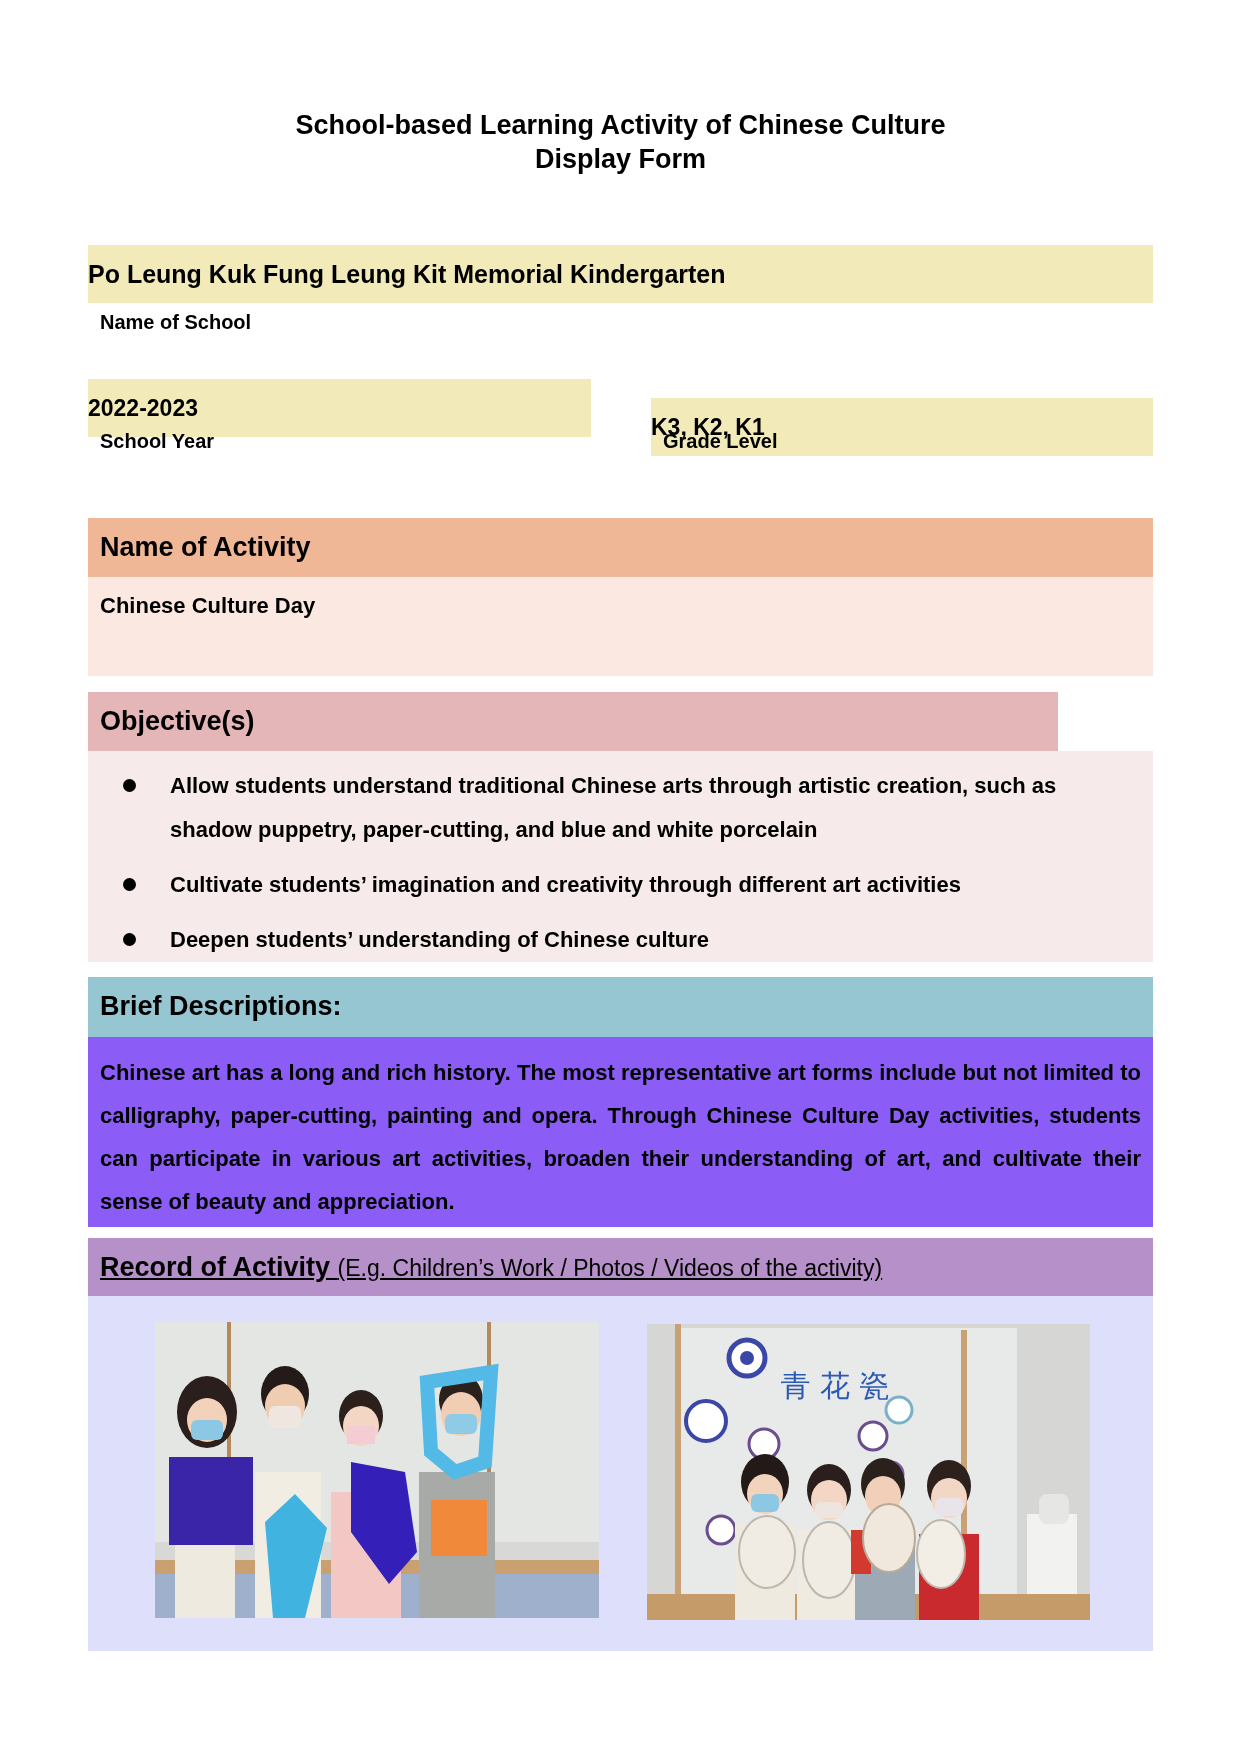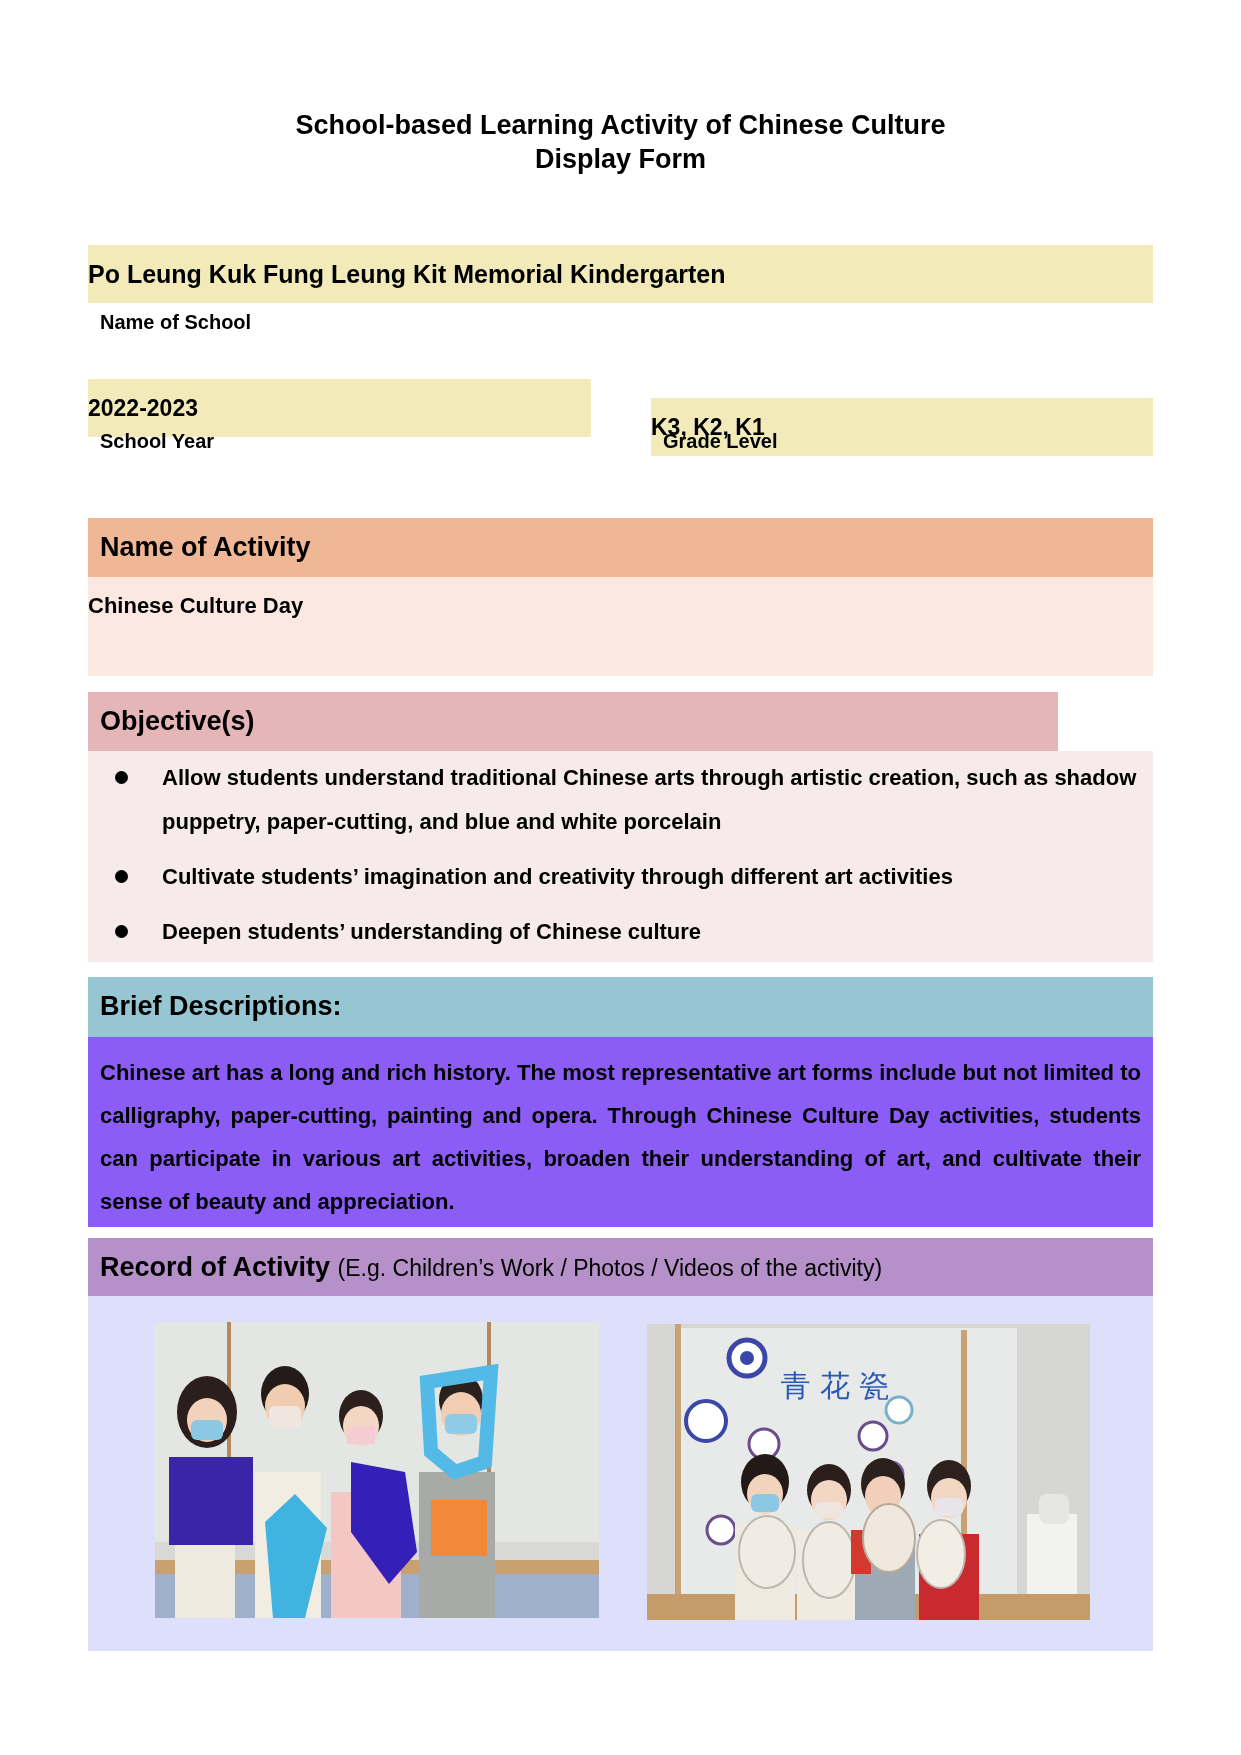--- a/index.html
+++ b/index.html
@@ -12,21 +12,21 @@
   .yellow { background: #f2ebb9; }
   .field-val { font-weight: bold; font-size: 25px; line-height: 58px; padding-left: 0; box-sizing: border-box; white-space: nowrap; }
   .field-val.small { font-size: 23px; margin-top: 16px; }
   .field-label { font-weight: bold; font-size: 20px; }
 
   .sec-head { color: #000000; font-weight: bold; font-size: 27px; line-height: 58px; padding-left: 12px; box-sizing: border-box; white-space: nowrap; }
   .sec-head .sub { font-weight: normal; font-size: 23px; }
 
   .body-text { font-weight: bold; font-size: 22px; }
 
-  .obj-list { list-style: none; margin: 0; padding: 0; }
+  .obj-list { list-style: none; margin: 8px; padding: 0; }
   .obj-item { position: relative; padding-left: 62px; line-height: 44px; margin-bottom: 11px; }
   .obj-item .bullet { position: absolute; left: 15px; top: 15px; width: 13px; height: 13px; border-radius: 50%; background: #000; }
 
   .desc { text-align: justify; line-height: 43px; padding: 0 12px; box-sizing: border-box; }
 
   .photo { overflow: hidden; }
   .photo svg { display: block; width: 100%; height: 100%; }
 </style>
 </head>
 <body>
@@ -40,21 +40,21 @@
 <div class="abs field-label" style="left:100px; top:311px;">Name of School</div>
 
 <div class="abs yellow field-val small" style="left:88px; top:363px; width:503px; height:58px;">2022-2023</div>
 <div class="abs field-label" style="left:100px; top:430px;">School Year</div>
 
 <div class="abs yellow field-val small" style="left:651px; top:382px; width:502px; height:58px;">K3, K2, K1</div>
 <div class="abs field-label" style="left:663px; top:430px;">Grade Level</div>
 
 <section>
   <div class="abs sec-head" style="left:88px; top:518px; width:1065px; height:59px; background:#f0b796;">Name of Activity</div>
-  <div class="abs body-text" style="left:88px; top:577px; width:1065px; height:99px; background:#fbe9e1; padding:14px 0; box-sizing:border-box; line-height:30px;">
+  <div class="abs body-text" style="left:88px; top:577px; width:1065px; height:99px; background:#fbe9e1; padding:14px 12px; box-sizing:border-box; line-height:30px;">
     <span>Chinese Culture Day</span>
   </div>
 </section>
 
 <section>
   <div class="abs sec-head" style="left:88px; top:692px; width:970px; height:59px; background:#e4b6b8;">Objective(s)</div>
   <div class="abs body-text" style="left:88px; top:751px; width:1065px; height:211px; background:#f6eaea; padding:5px 12px 0 12px; box-sizing:border-box;">
     <ul class="obj-list">
       <li class="obj-item">
         <span class="bullet"></span>
@@ -73,21 +73,21 @@
 </section>
 
 <section>
   <div class="abs sec-head" style="left:88px; top:977px; width:1065px; height:60px; background:#96c6d2;">Brief Descriptions:</div>
   <div class="abs body-text desc" style="left:88px; top:1037px; width:1065px; height:190px; background:#8b5cf6; padding-top:14px;">
     <span>Chinese art has a long and rich history. The most representative art forms include but not limited to calligraphy, paper-cutting, painting and opera. Through Chinese Culture Day activities, students can participate in various art activities, broaden their understanding of art, and cultivate their sense of beauty and appreciation.</span>
   </div>
 </section>
 
 <section>
-  <div class="abs sec-head" style="left:88px; top:1238px; width:1065px; height:58px; background:#b690c9;">
+  <div class="abs sec-head" style="left:88px; top:1238px; width:1065px; height:58px; background:#b690c9;text-decoration:underline;">
     <span>Record of Activity</span>
     <span class="sub">(E.g. Children’s Work / Photos / Videos of the activity)</span>
   </div>
   <div class="abs" style="left:88px; top:1296px; width:1065px; height:355px; background:#dedffb;"></div>
 
   <div class="abs photo" style="left:155px; top:1322px; width:444px; height:296px;">
     <svg viewBox="0 0 444 296" preserveAspectRatio="none">
       <rect x="0" y="0" width="444" height="296" fill="#d8d9d6"></rect>
       <rect x="0" y="0" width="444" height="220" fill="#e4e6e3"></rect>
       <rect x="72" y="0" width="4" height="250" fill="#b48a5c"></rect>

